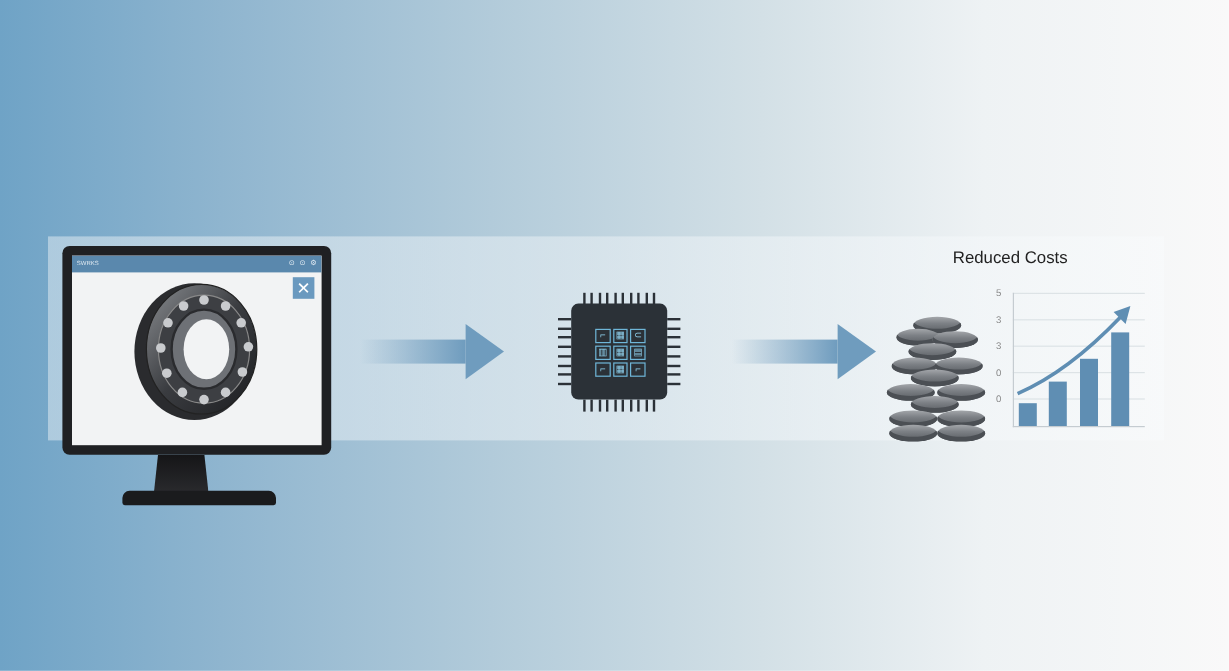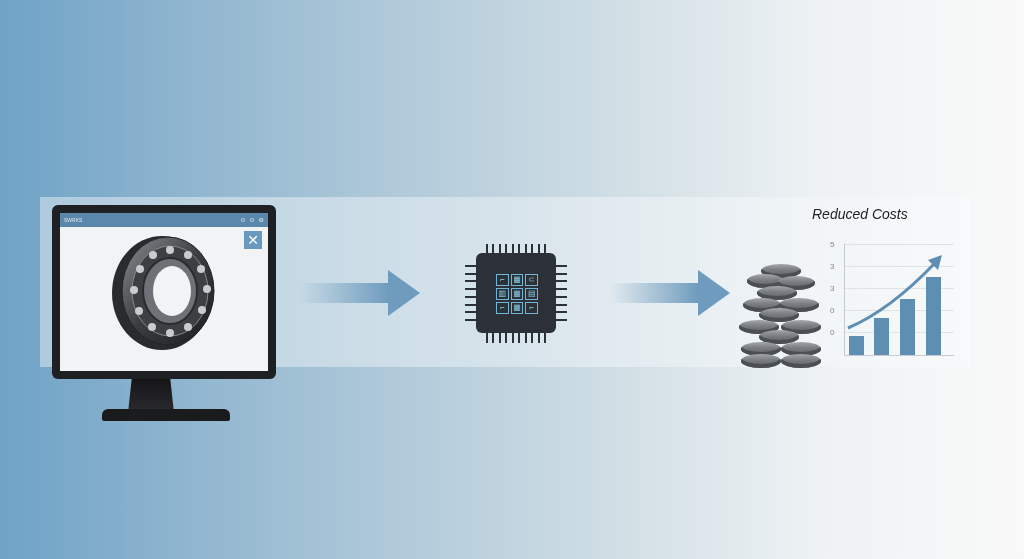--- a/index.html
+++ b/index.html
@@ -31,21 +31,21 @@
   .pins-top span, .pins-bot span { width: 2px; height: 10px; background: #2b3137; }
   .pins-l, .pins-r { position: absolute; top: 265px; height: 56px; display: flex; flex-direction: column; justify-content: space-between; }
   .pins-l { left: 465px; } .pins-r { left: 556px; }
   .pins-l span, .pins-r span { width: 11px; height: 2px; background: #2b3137; }
   .die { position: absolute; left: 496px; top: 274px; width: 42px; height: 38px; display: grid; grid-template-columns: repeat(3,1fr); gap: 2px; }
   .die span { border: 1px solid #6fb6d8; color: #8fd0ec; font-size: 8px; line-height: 10px; text-align: center; }
   
   .coins { position: absolute; left: 733px; top: 262px; width: 100px; height: 106px; }
   .coin { position: absolute; height: 14px; border-radius: 50%; background: linear-gradient(180deg,#a3a6aa 0%,#7c8085 40%,#55595e 100%); box-shadow: inset 0 -4px 0 #4b4f54; }
   
-  .chart-title { position: absolute; left: 812px; top: 206px; font-size: 14px; color: #222; font-style: italic; }
+  .chart-title { position: absolute; left: 794px; top: 206px; font-size: 14px; color: #222; }
   .chart { position: absolute; left: 830px; top: 240px; width: 125px; height: 120px; }
   .yl { position: absolute; left: 0; font-size: 8px; color: #888; }
   .axis-y { position: absolute; left: 14px; top: 4px; width: 1px; height: 112px; background: #c5ccd1; }
   .axis-x { position: absolute; left: 14px; top: 115px; width: 110px; height: 1px; background: #c5ccd1; }
   .grid { position: absolute; left: 14px; width: 110px; height: 1px; background: #dde3e6; }
   .bar { position: absolute; bottom: 5px; width: 15px; background: #5f8eb3; }
 </style>
 </head>
 <body>
 

